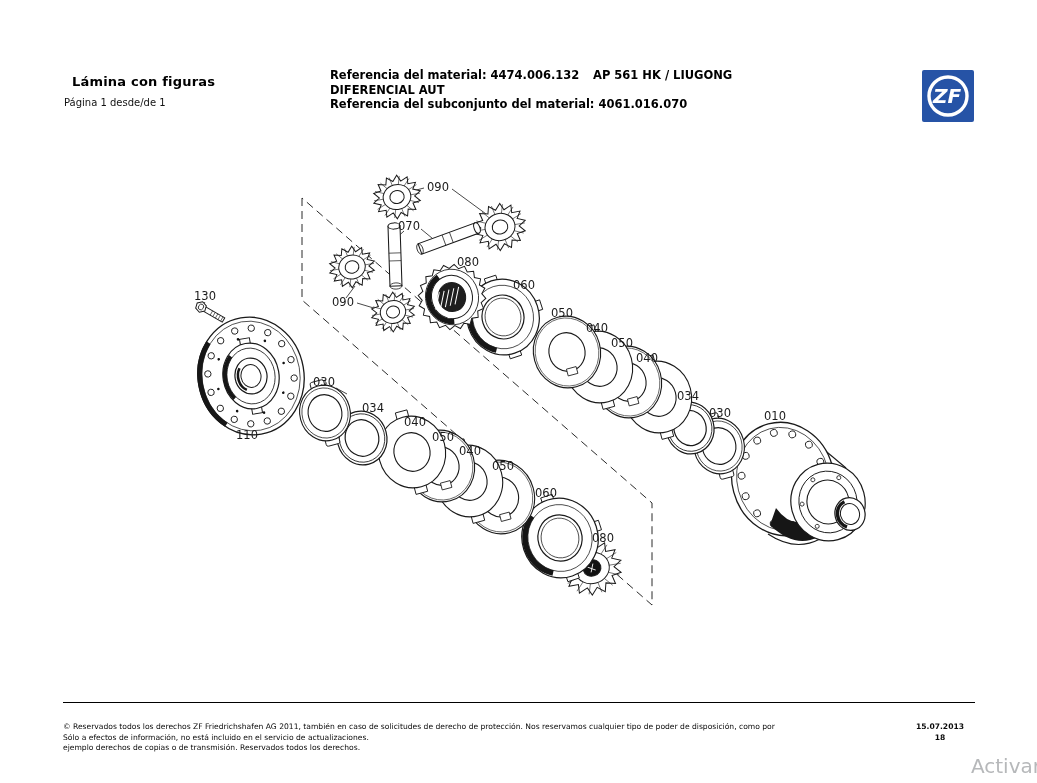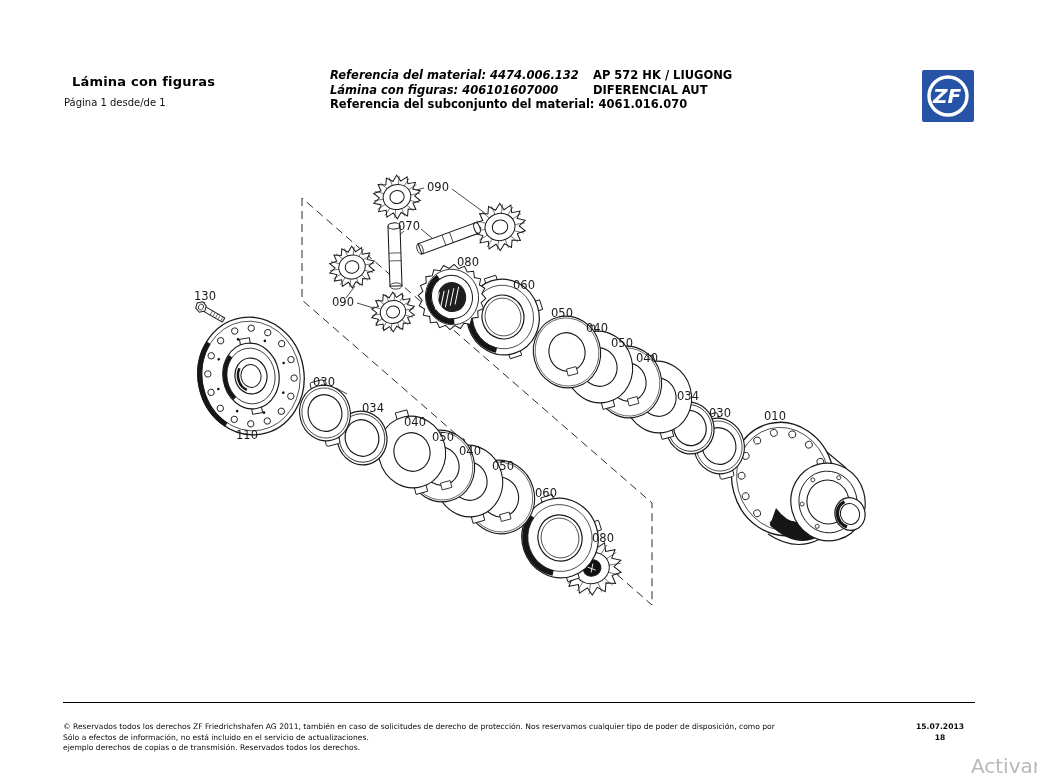--- a/index.html
+++ b/index.html
@@ -5,21 +5,21 @@
   html,body{margin:0;padding:0;background:#ffffff;}
   .page{position:relative;width:1037px;height:783px;overflow:hidden;background:#fff;
         font-family:"DejaVu Sans", "Liberation Sans", sans-serif;color:#000;}
   
   .title-block{position:absolute;left:64px;top:66px;}
   .title-block h1{margin:8px;font-size:13px;font-weight:bold;letter-spacing:.2px;}
   .subtitle{font-size:10px;margin-top:3px;color:#111;}
   .ref-block{position:absolute;left:330px;top:68px;width:440px;font-weight:bold;
              font-size:11.5px;line-height:14.5px;}
   .ref-row{display:flex;}
-  .ref-left{width:263px;font-style:italic;}
+  .ref-left{width:263px;}
   .zf-logo{position:absolute;left:922px;top:70px;width:44px;height:52px;text-align:right;}
   
   .diagram-svg{position:absolute;left:0;top:0;width:1037px;height:783px;}
   
   .footer{position:absolute;left:63px;top:702px;width:912px;border-top:1.4px solid #000;
           padding-top:19px;display:flex;font-size:7.6px;line-height:10.5px;color:#0a0a0a;}
   .foot-left{width:842px;}
   .foot-right{flex:1;text-align:center;font-weight:bold;}
   .watermark{position:absolute;right:-4px;bottom:5px;font-size:20px;color:#b6b8ba;}
 </style>
@@ -29,24 +29,23 @@
 <div class="page">
 
   <div class="title-block">
     <h1>Lámina con figuras</h1>
     <div class="subtitle">Página 1 desde/de 1</div>
   </div>
 
   <div class="ref-block">
     <div class="ref-row">
       <span class="ref-left">Referencia del material: 4474.006.132</span>
-      <span class="ref-right">AP 572 HK / LIUGONG</span>
+      <span class="ref-right">AP 561 HK / LIUGONG</span>
     </div>
     <div class="ref-row">
-      <span class="ref-left">Lámina con figuras: 406101607000</span>
       <span class="ref-right">DIFERENCIAL AUT</span>
     </div>
     <div class="ref-row">
       <span>Referencia del subconjunto del material: 4061.016.070</span>
     </div>
   </div>
 
   <div class="zf-logo">
     <svg viewBox="0 0 52 52" width="52" height="52">
       <rect id="logo-bg" x="0" y="0" width="52" height="52" rx="2" fill="#2653a6"></rect>

